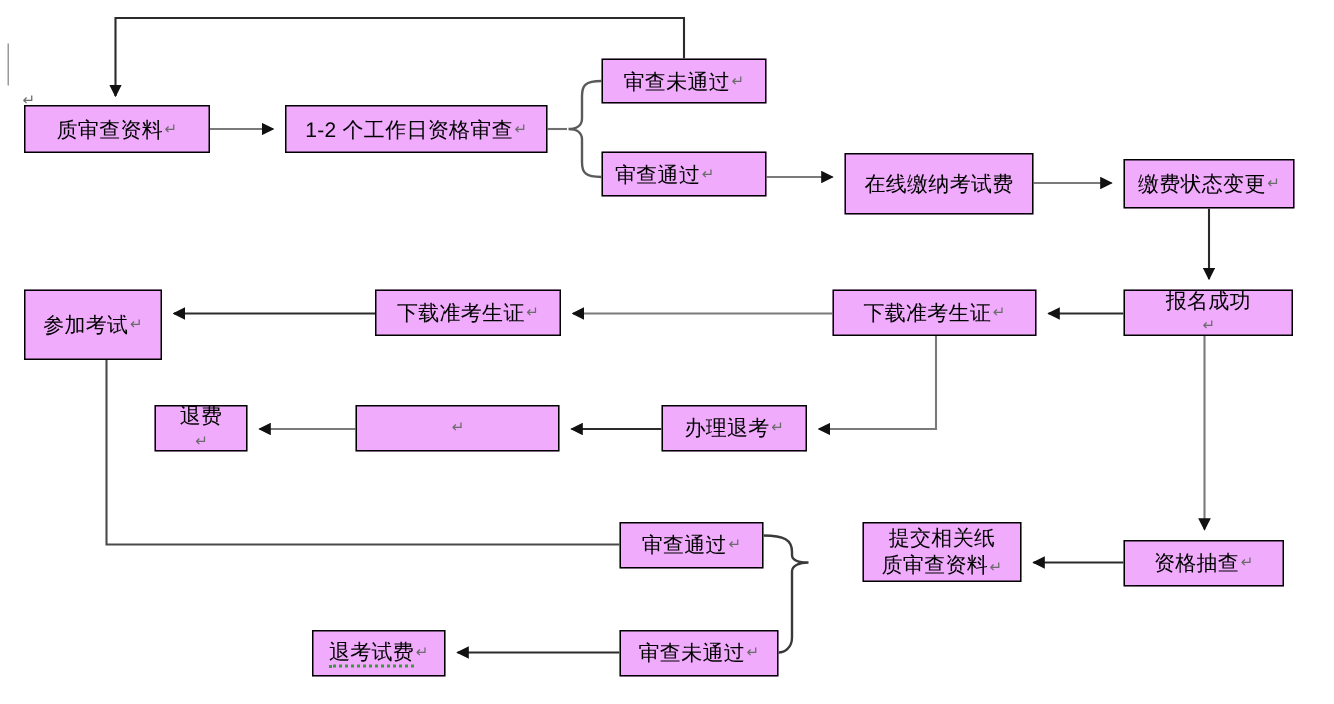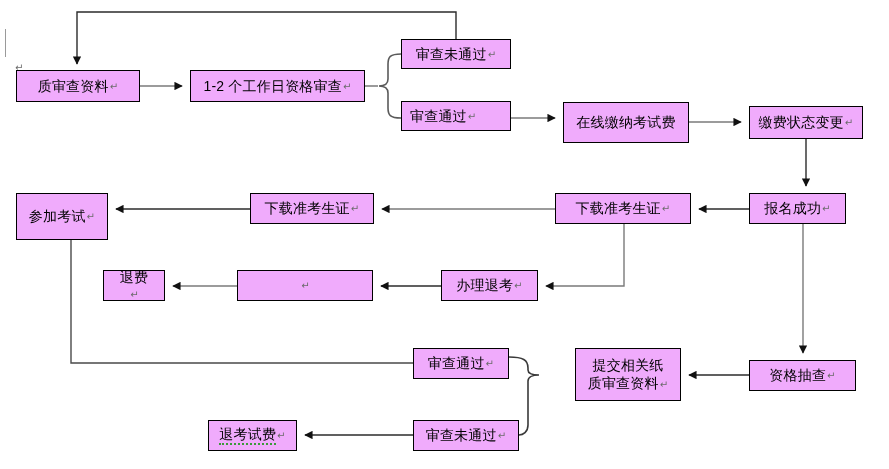--- a/index.html
+++ b/index.html
@@ -150,21 +150,21 @@
   </div>
 
   <div class="node" style="left:563px; top:102px; width:126px; height:41px;">
     <span>在线缴纳考试费</span>
   </div>
 
   <div class="node" style="left:749px; top:106px; width:114px; height:33px;">
     <span>缴费状态变更</span><span class="pilcrow">↵</span>
   </div>
 
-  <div class="node" style="left:749px; top:193px; width:97px; height:31px;">
+  <div class="node" style="left:749px; top:193px; width:113px; height:31px;flex-direction:column;">
     <span>报名成功</span><span class="pilcrow">↵</span>
   </div>
 
   <div class="node" style="left:555px; top:193px; width:136px; height:31px;">
     <span>下载准考生证</span><span class="pilcrow">↵</span>
   </div>
 
   <div class="node" style="left:250px; top:193px; width:124px; height:31px;text-align:right;">
     <span>下载准考生证</span><span class="pilcrow">↵</span>
   </div>
@@ -182,21 +182,21 @@
   </div>
 
   <div class="node" style="left:103px; top:270px; width:62px; height:31px;flex-direction:column;">
     <span>退费</span><span class="pilcrow">↵</span>
   </div>
 
   <div class="node" style="left:749px; top:360px; width:107px; height:31px;">
     <span>资格抽查</span><span class="pilcrow">↵</span>
   </div>
 
-  <div class="node node-2line" style="left:575px; top:348px; width:106px; height:53px; flex-direction:column; ">
+  <div class="node node-2line" style="left:575px; top:348px; width:106px; height:40px; flex-direction:column; ">
     <span>提交相关纸</span>
     <span><span>质审查资料</span><span class="pilcrow">↵</span></span>
   </div>
 
   <div class="node" style="left:413px; top:348px; width:96px; height:31px;">
     <span>审查通过</span><span class="pilcrow">↵</span>
   </div>
 
   <div class="node" style="left:413px; top:420px; width:106px; height:31px;">
     <span>审查未通过</span><span class="pilcrow">↵</span>

